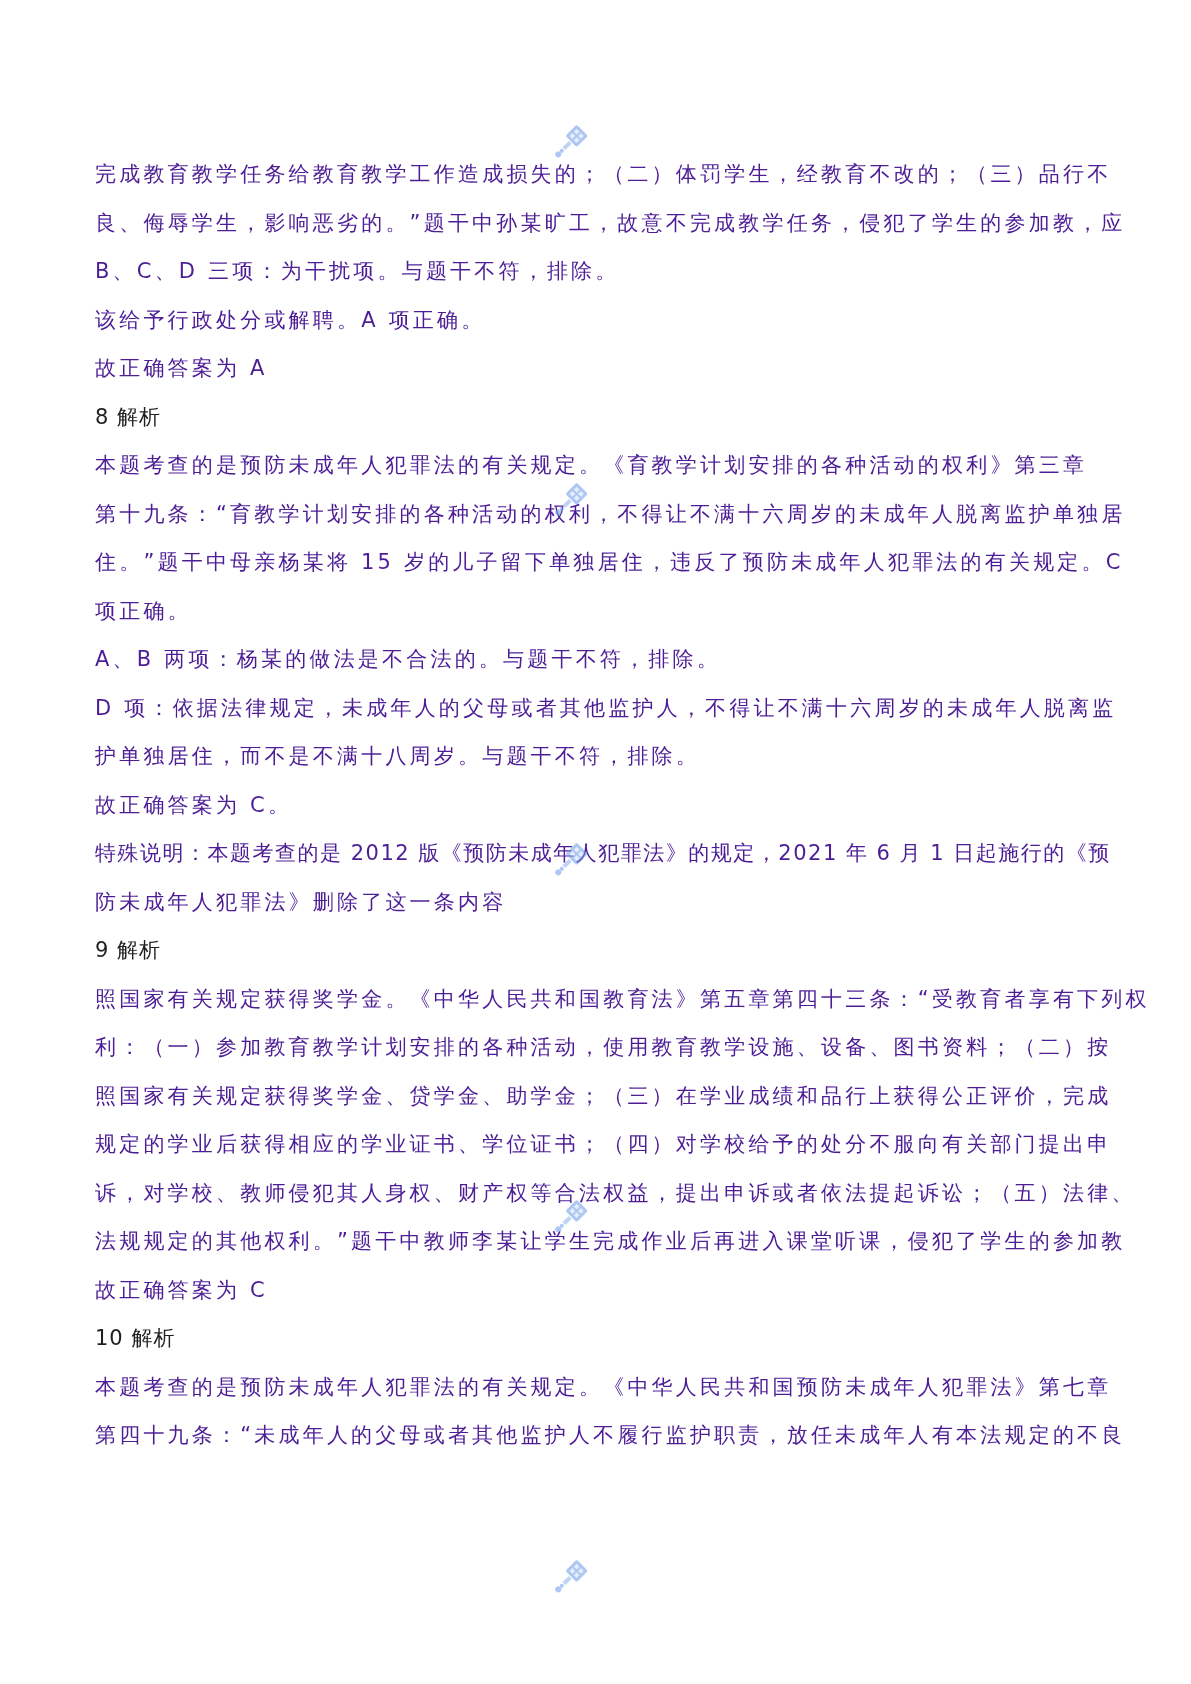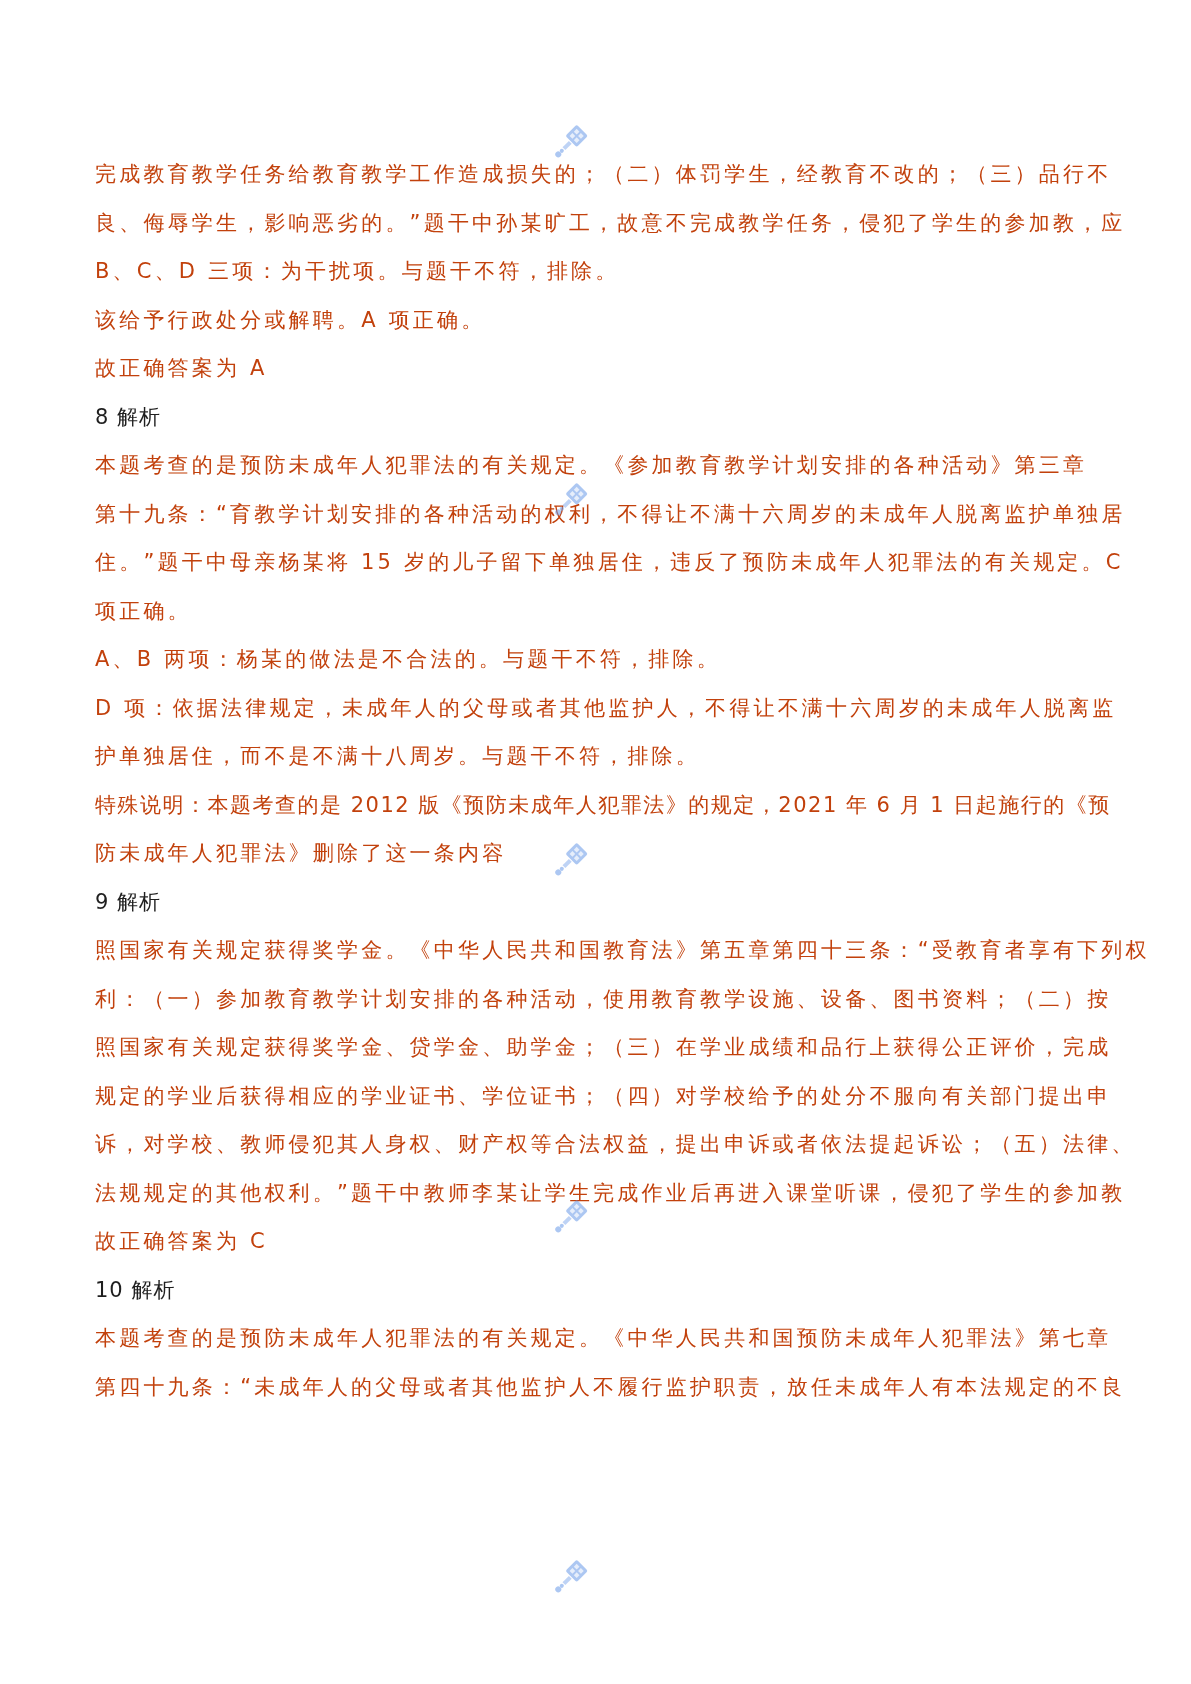--- a/index.html
+++ b/index.html
@@ -17,21 +17,21 @@
     .page {
       position: absolute;
       left: 95px;
       top: 150px;
       width: 1010px;
     }
     .line {
       font-size: 21px;
       line-height: 48.5px;
       height: 48.5px;
-      color: #c2410c;
+      color: #4c1d95;
       letter-spacing: 3.2px;
       white-space: nowrap;
       overflow: visible;
     }
     .line.latin-tight { letter-spacing: 1.5px; }
     .heading {
       font-weight: normal;
       color: #1f1f1f;
       letter-spacing: 1px;
     }
@@ -45,27 +45,28 @@
 </head>
 <body>
 
 <div class="page" id="page">
     <div class="line">完成教育教学任务给教育教学工作造成损失的；（二）体罚学生，经教育不改的；（三）品行不</div>
     <div class="line">良、侮辱学生，影响恶劣的。”题干中孙某旷工，故意不完成教学任务，侵犯了学生的参加教，应</div>
     <div class="line">B、C、D 三项：为干扰项。与题干不符，排除。</div>
     <div class="line">该给予行政处分或解聘。A 项正确。</div>
     <div class="line">故正确答案为 A</div>
     <div class="line heading">8 解析</div>
-    <div class="line">本题考查的是预防未成年人犯罪法的有关规定。《参加教育教学计划安排的各种活动》第三章</div>
+    <div class="line">本题考查的是预防未成年人犯罪法的有关规定。《育教学计划安排的各种活动的权利》第三章</div>
     <div class="line">第十九条：“育教学计划安排的各种活动的权利，不得让不满十六周岁的未成年人脱离监护单独居</div>
     <div class="line">住。”题干中母亲杨某将 15 岁的儿子留下单独居住，违反了预防未成年人犯罪法的有关规定。C</div>
     <div class="line">项正确。</div>
     <div class="line">A、B 两项：杨某的做法是不合法的。与题干不符，排除。</div>
     <div class="line">D 项：依据法律规定，未成年人的父母或者其他监护人，不得让不满十六周岁的未成年人脱离监</div>
     <div class="line">护单独居住，而不是不满十八周岁。与题干不符，排除。</div>
+    <div class="line">故正确答案为 C。</div>
     <div class="line latin-tight">特殊说明：本题考查的是 2012 版《预防未成年人犯罪法》的规定，2021 年 6 月 1 日起施行的《预</div>
     <div class="line">防未成年人犯罪法》删除了这一条内容</div>
     <div class="line heading">9 解析</div>
     <div class="line">照国家有关规定获得奖学金。《中华人民共和国教育法》第五章第四十三条：“受教育者享有下列权</div>
     <div class="line">利：（一）参加教育教学计划安排的各种活动，使用教育教学设施、设备、图书资料；（二）按</div>
     <div class="line">照国家有关规定获得奖学金、贷学金、助学金；（三）在学业成绩和品行上获得公正评价，完成</div>
     <div class="line">规定的学业后获得相应的学业证书、学位证书；（四）对学校给予的处分不服向有关部门提出申</div>
     <div class="line">诉，对学校、教师侵犯其人身权、财产权等合法权益，提出申诉或者依法提起诉讼；（五）法律、</div>
     <div class="line">法规规定的其他权利。”题干中教师李某让学生完成作业后再进入课堂听课，侵犯了学生的参加教</div>
     <div class="line">故正确答案为 C</div>

